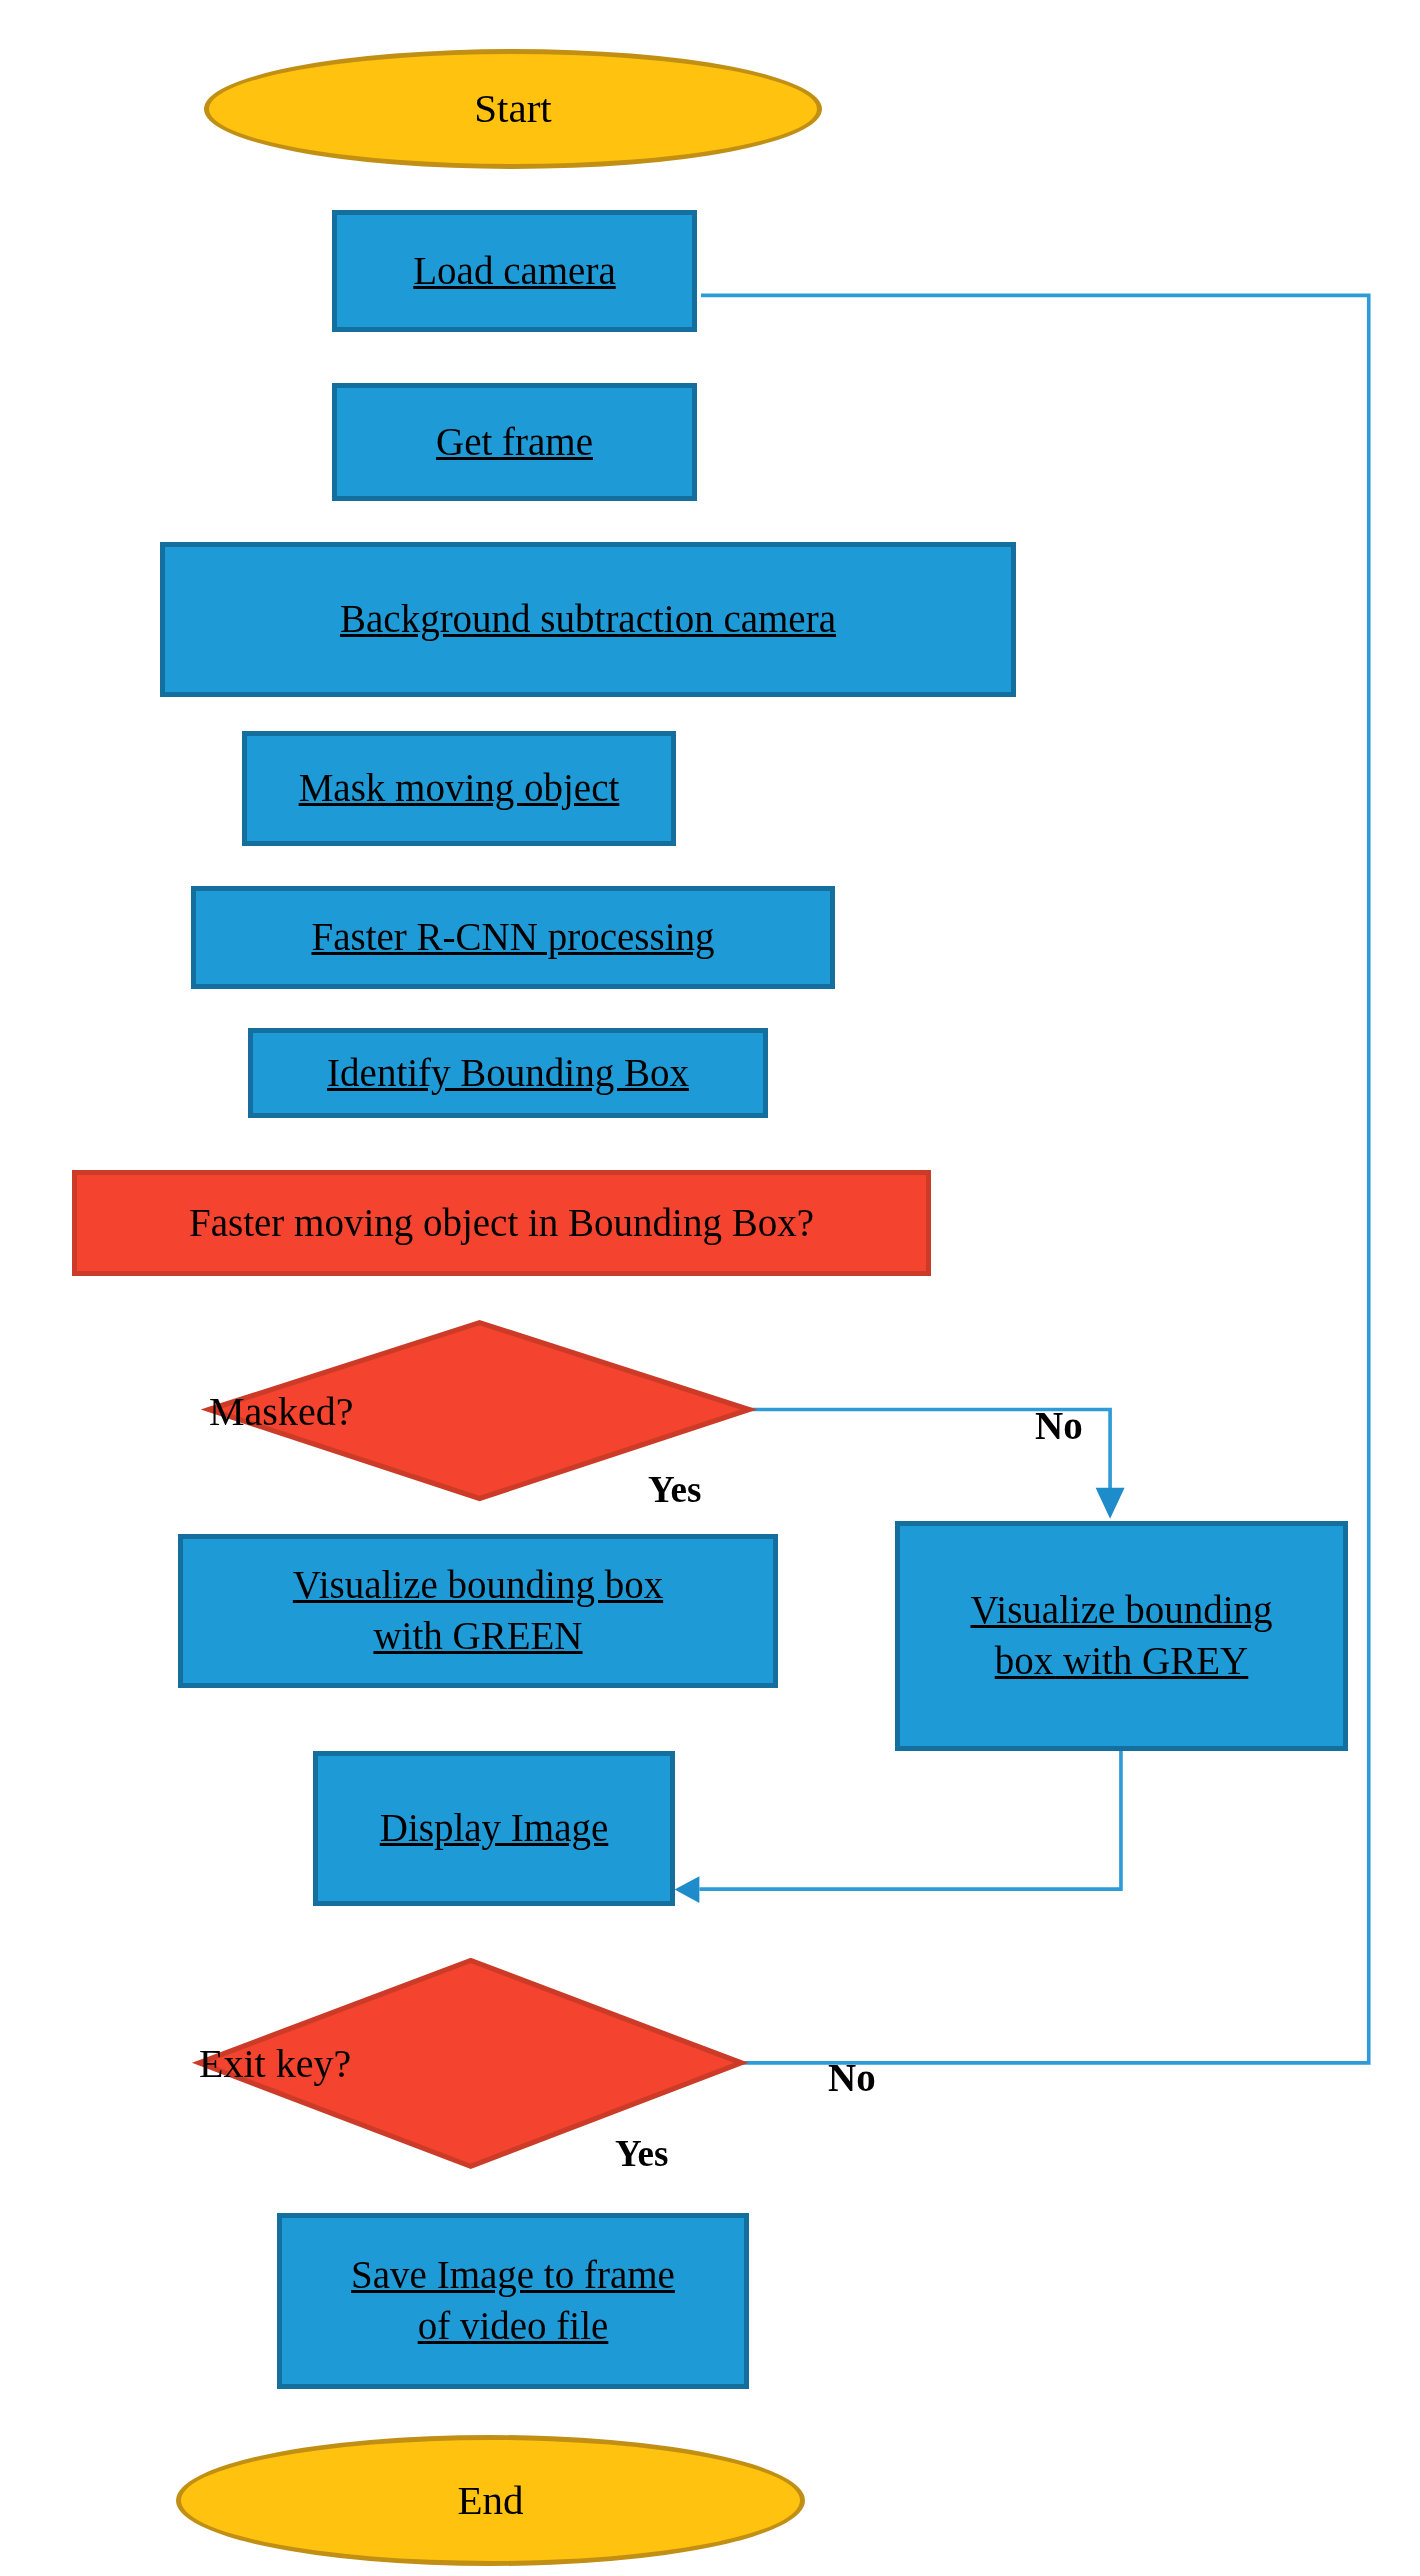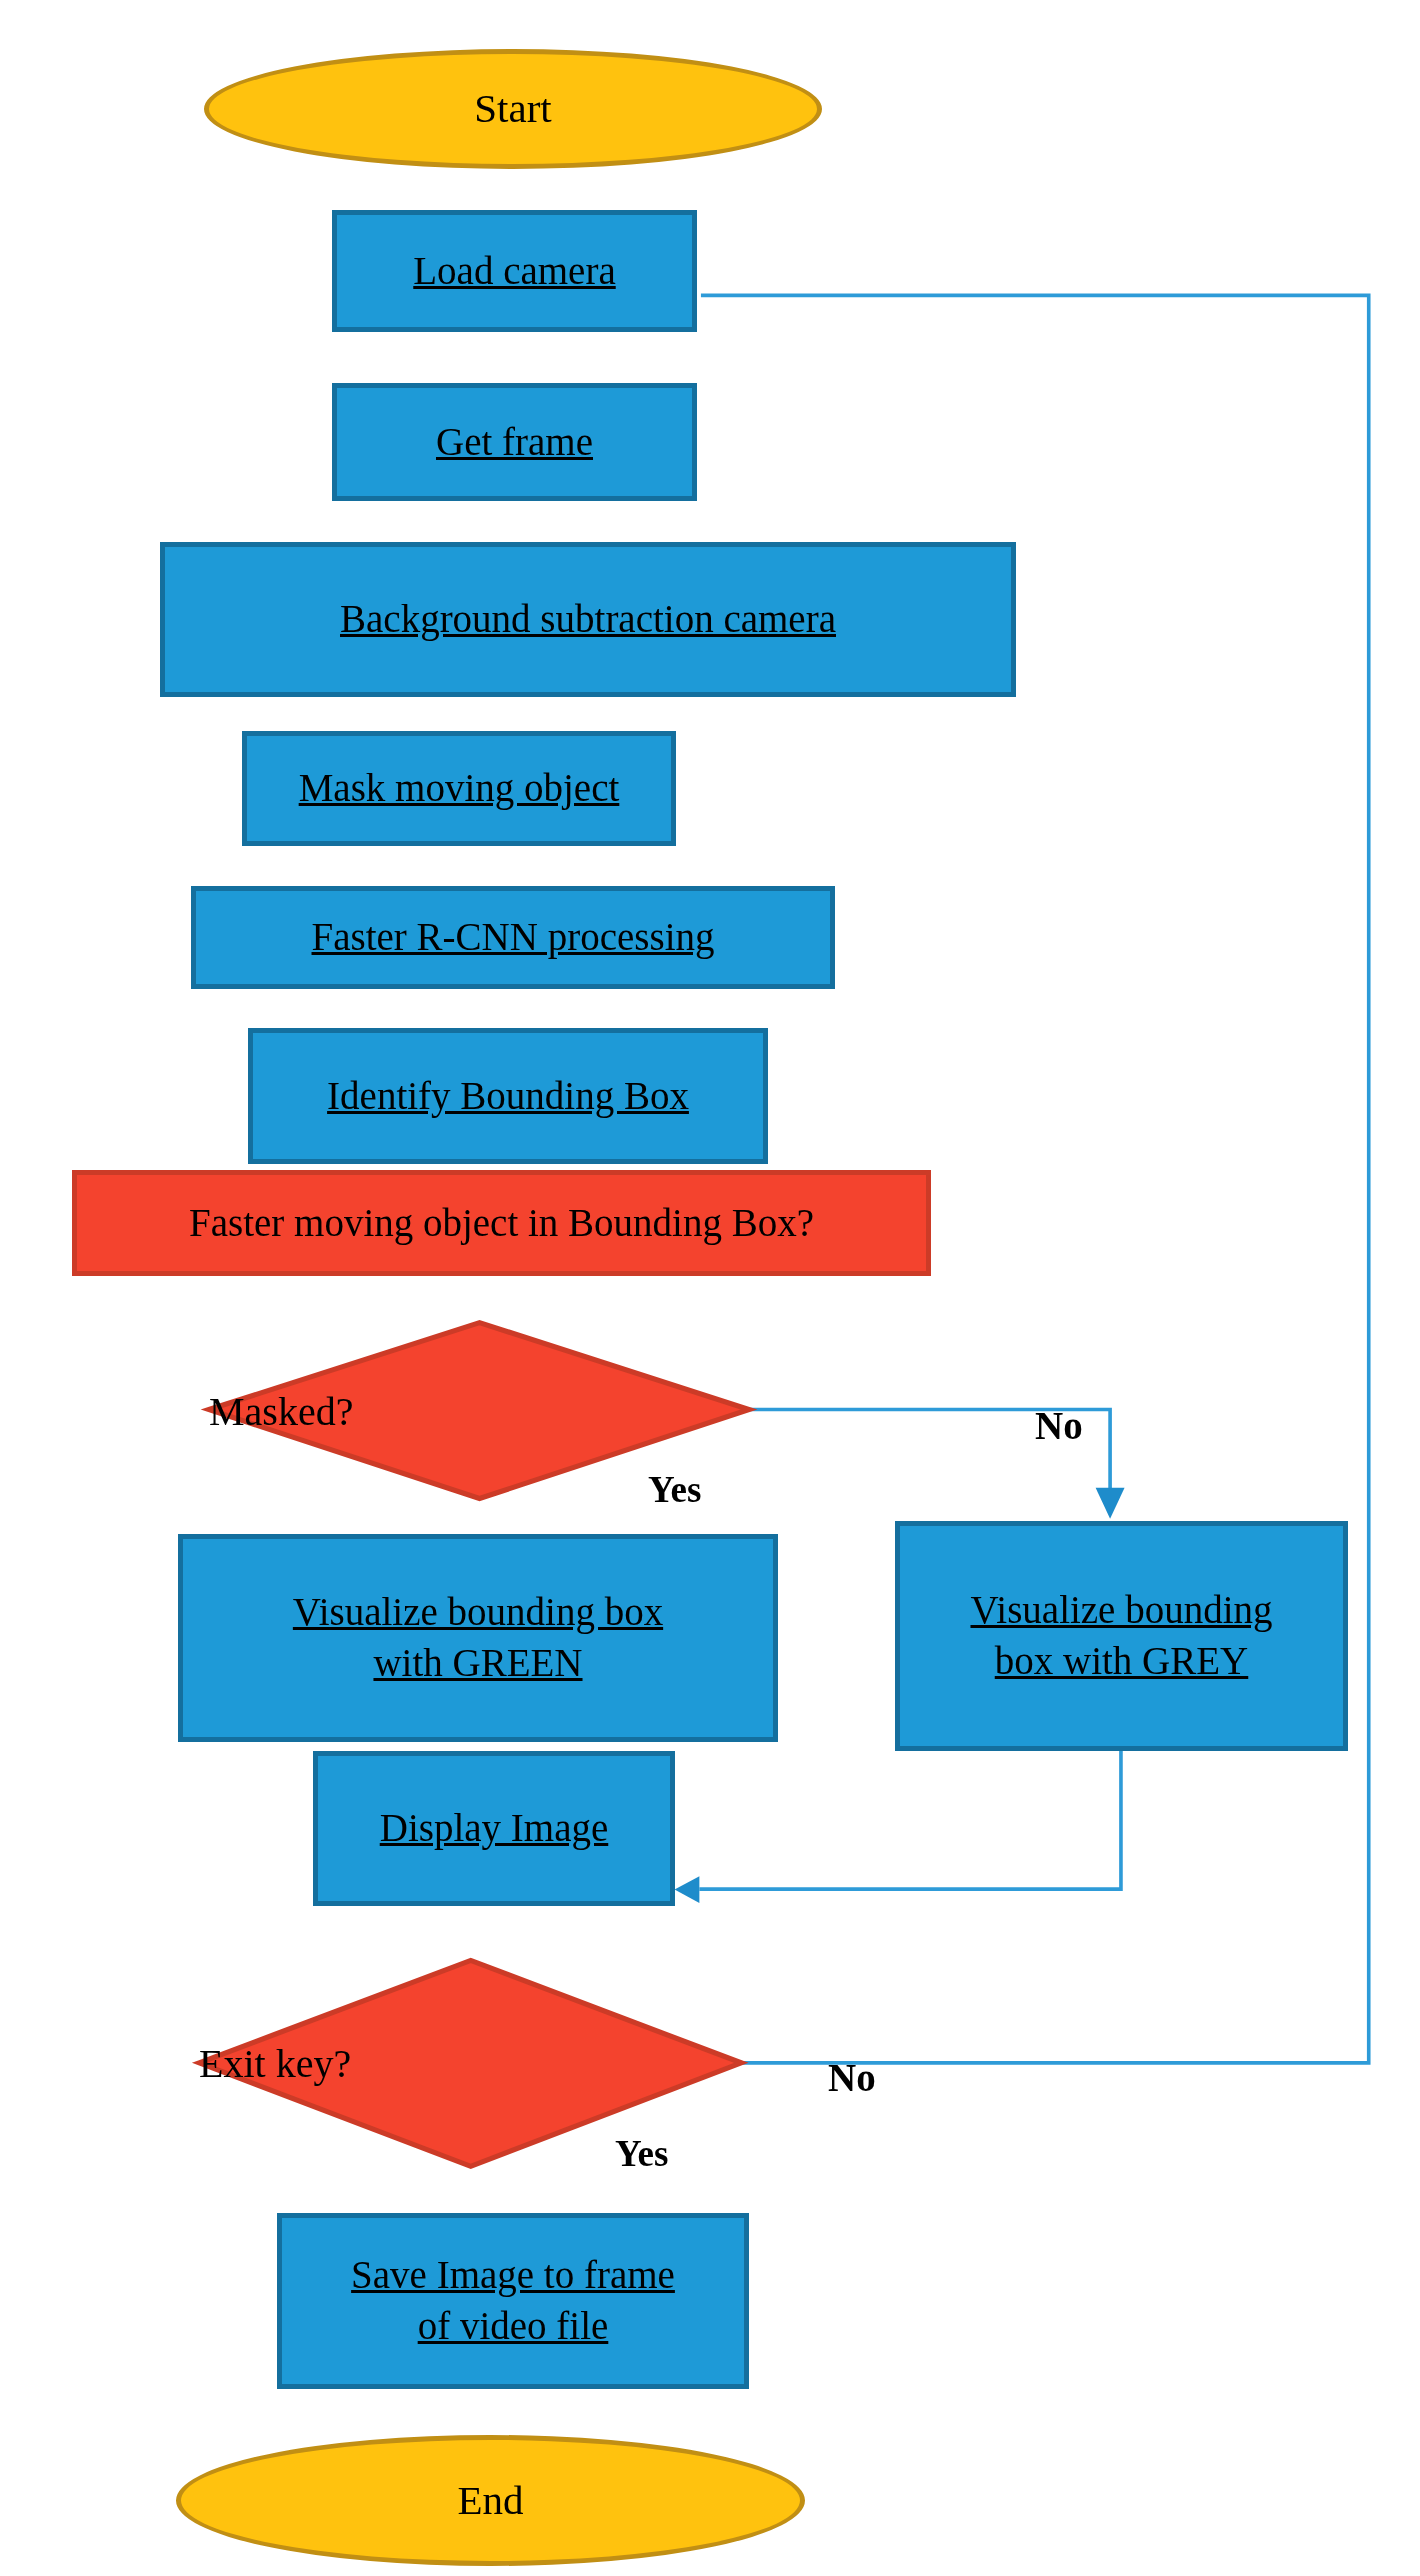--- a/index.html
+++ b/index.html
@@ -72,33 +72,33 @@
   </div>
 
   <div class="node process" style="left:242px;top:731px;width:434px;height:115px">
     <span>Mask moving object</span>
   </div>
 
   <div class="node process" style="left:191px;top:886px;width:644px;height:103px">
     <span>Faster R-CNN processing</span>
   </div>
 
-  <div class="node process" style="left:248px;top:1028px;width:520px;height:136px">
+  <div class="node process" style="left:248px;top:1028px;width:520px;height:90px">
     <span>Identify Bounding Box</span>
   </div>
 
   <div class="node decision-rect" style="left:72px;top:1170px;width:859px;height:106px">
     <span>Faster moving object in Bounding Box?</span>
   </div>
 
   <div class="diamond-label" style="left:209px;top:1323px;width:540px;height:176px">
     <span>Masked?</span>
   </div>
 
-  <div class="node process" style="left:178px;top:1534px;width:600px;height:208px">
+  <div class="node process" style="left:178px;top:1534px;width:600px;height:154px">
     <span>Visualize bounding box
 with GREEN</span>
   </div>
 
   <div class="node process" style="left:895px;top:1521px;width:453px;height:230px">
     <span>Visualize bounding
 box with GREY</span>
   </div>
 
   <div class="node process" style="left:313px;top:1751px;width:362px;height:155px">

